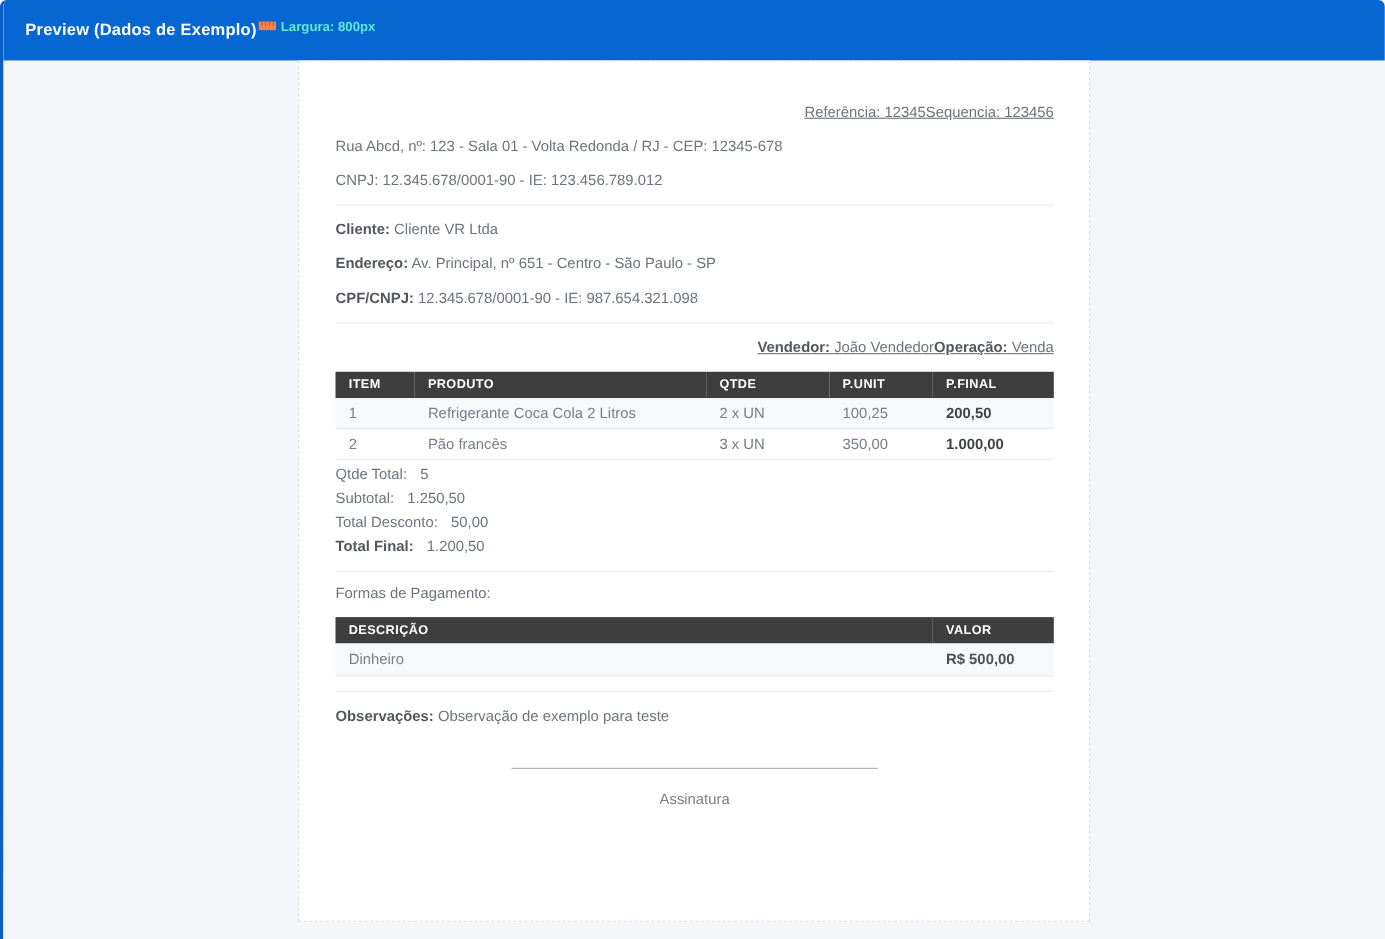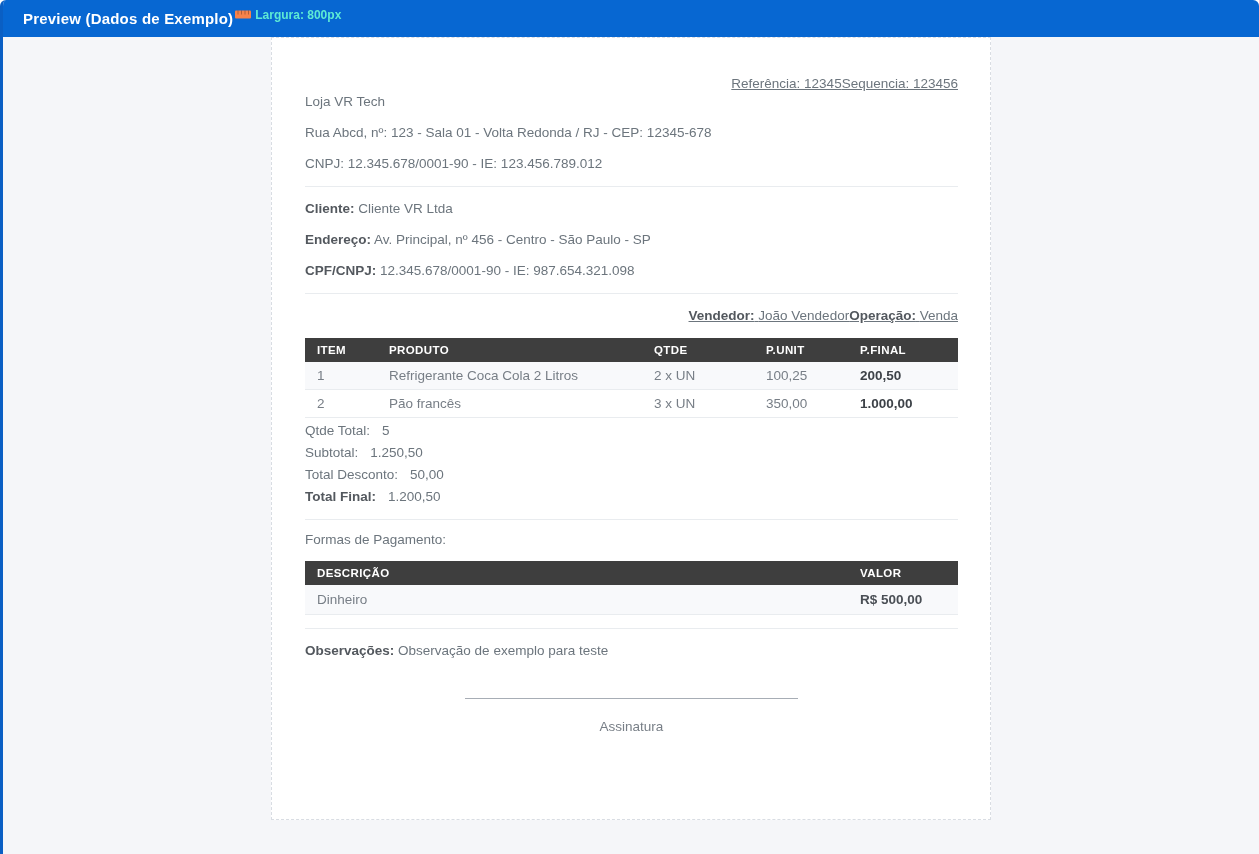--- a/index.html
+++ b/index.html
@@ -10,21 +10,21 @@
     height: 854px;
     background: #f5f6f9;
     border-left: 3px solid #0a5fc4;
     border-radius: 6px 6px 0 0;
     overflow: hidden;
     position: relative;
   }
 
   
   .header-bar {
-    height: 37px;
+    height: 55px;
     background: #0767d2;
     display: flex;
     align-items: center;
     padding: 0 20px;
   }
   .header-title {
     color: #ffffff;
     font-size: 15px;
     font-weight: 700;
     letter-spacing: 0.2px;
@@ -140,33 +140,32 @@
     </span>
   </div>
 
   <div class="preview-area">
     <div class="sheet">
 
       <div class="split">
         <span>Referência: 12345</span>
         <span>Sequencia: 123456</span>
       </div>
-      <div>Loja VR Tech</div>
       <div class="para">Rua Abcd, nº: 123 - Sala 01 - Volta Redonda / RJ - CEP: 12345-678</div>
       <div class="para">CNPJ: 12.345.678/0001-90 - IE: 123.456.789.012</div>
 
       <hr class="divider">
 
       <div class="after-div">
         <span class="lbl">Cliente:</span>
         <span>Cliente VR Ltda</span>
       </div>
       <div class="para">
         <span class="lbl">Endereço:</span>
-        <span>Av. Principal, nº 456 - Centro - São Paulo - SP</span>
+        <span>Av. Principal, nº 651 - Centro - São Paulo - SP</span>
       </div>
       <div class="para">
         <span class="lbl">CPF/CNPJ:</span>
         <span>12.345.678/0001-90 - IE: 987.654.321.098</span>
       </div>
 
       <hr class="divider">
 
       <div class="split after-div">
         <span>

